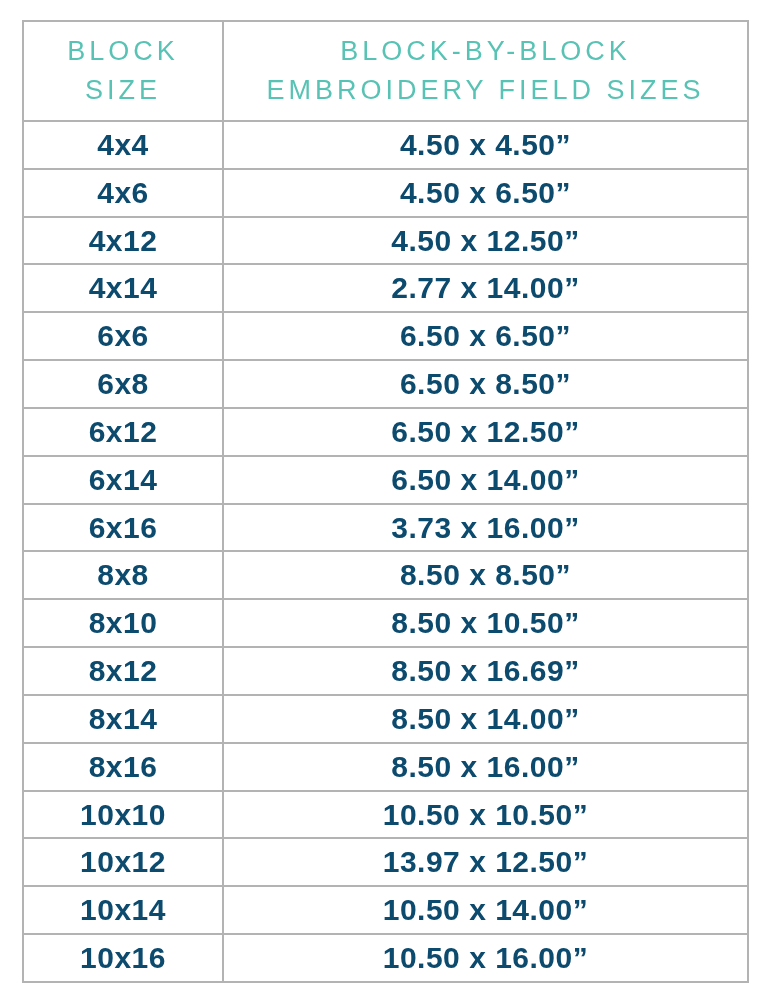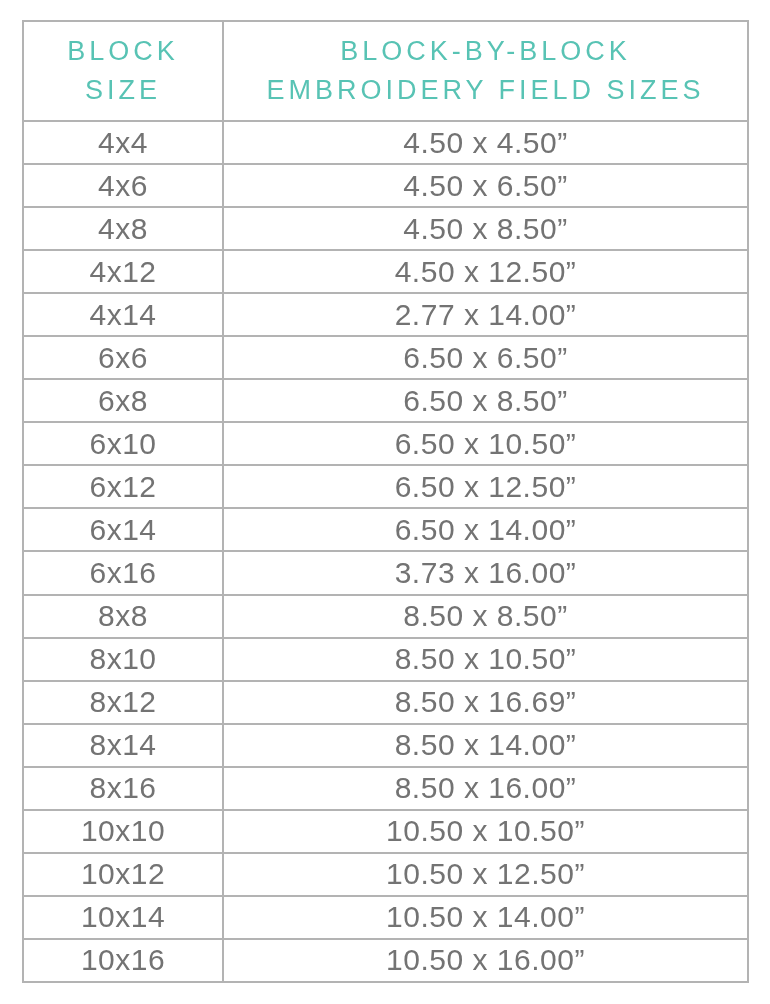--- a/index.html
+++ b/index.html
@@ -40,23 +40,23 @@
     color: #58c3b4;
     font-size: 27px;
     font-weight: 400;
     letter-spacing: 4px;
     line-height: 1.45;
   }
   th.head-cell .hline { display: block; }
   tbody tr { height: 39.14px; }
   td.block-size-cell,
   td.field-size-cell {
-    color: #737373;
+    color: #0c4a6e;
     font-size: 30px;
-    font-weight: 400;
+    font-weight: 700;
     line-height: 1;
     letter-spacing: 0.5px;
   }
 </style>
 </head>
 <body>
 
 <div class="table-wrap">
   <table class="size-table">
     <colgroup>
@@ -79,24 +79,20 @@
   <tr>
     <td class="block-size-cell">4x4</td>
     <td class="field-size-cell">4.50 x 4.50”</td>
   </tr>
 
   <tr>
     <td class="block-size-cell">4x6</td>
     <td class="field-size-cell">4.50 x 6.50”</td>
   </tr>
 
-  <tr>
-    <td class="block-size-cell">4x8</td>
-    <td class="field-size-cell">4.50 x 8.50”</td>
-  </tr>
 
 
   <tr>
     <td class="block-size-cell">4x12</td>
     <td class="field-size-cell">4.50 x 12.50”</td>
   </tr>
 
   <tr>
     <td class="block-size-cell">4x14</td>
     <td class="field-size-cell">2.77 x 14.00”</td>
@@ -106,24 +102,20 @@
   <tr>
     <td class="block-size-cell">6x6</td>
     <td class="field-size-cell">6.50 x 6.50”</td>
   </tr>
 
   <tr>
     <td class="block-size-cell">6x8</td>
     <td class="field-size-cell">6.50 x 8.50”</td>
   </tr>
 
-  <tr>
-    <td class="block-size-cell">6x10</td>
-    <td class="field-size-cell">6.50 x 10.50”</td>
-  </tr>
 
   <tr>
     <td class="block-size-cell">6x12</td>
     <td class="field-size-cell">6.50 x 12.50”</td>
   </tr>
 
   <tr>
     <td class="block-size-cell">6x14</td>
     <td class="field-size-cell">6.50 x 14.00”</td>
   </tr>
@@ -158,21 +150,21 @@
     <td class="field-size-cell">8.50 x 16.00”</td>
   </tr>
 
   <tr>
     <td class="block-size-cell">10x10</td>
     <td class="field-size-cell">10.50 x 10.50”</td>
   </tr>
 
   <tr>
     <td class="block-size-cell">10x12</td>
-    <td class="field-size-cell">10.50 x 12.50”</td>
+    <td class="field-size-cell">13.97 x 12.50”</td>
   </tr>
 
   <tr>
     <td class="block-size-cell">10x14</td>
     <td class="field-size-cell">10.50 x 14.00”</td>
   </tr>
 
   <tr>
     <td class="block-size-cell">10x16</td>
     <td class="field-size-cell">10.50 x 16.00”</td>

